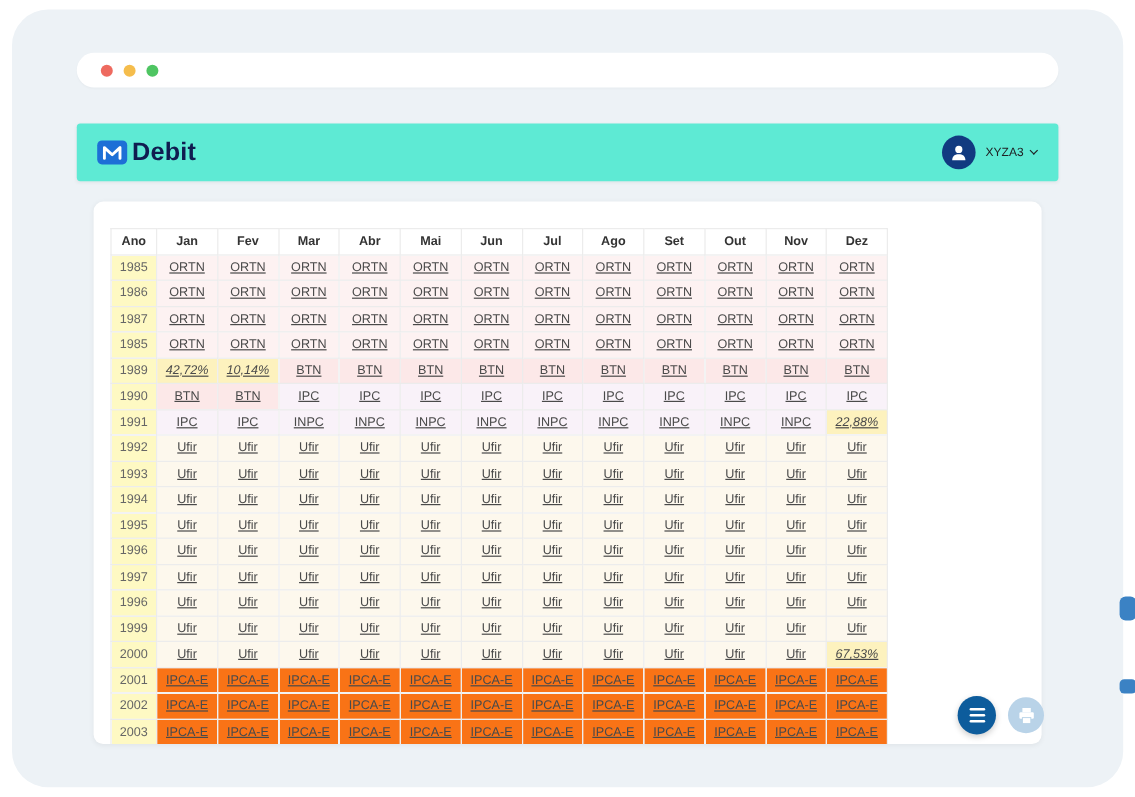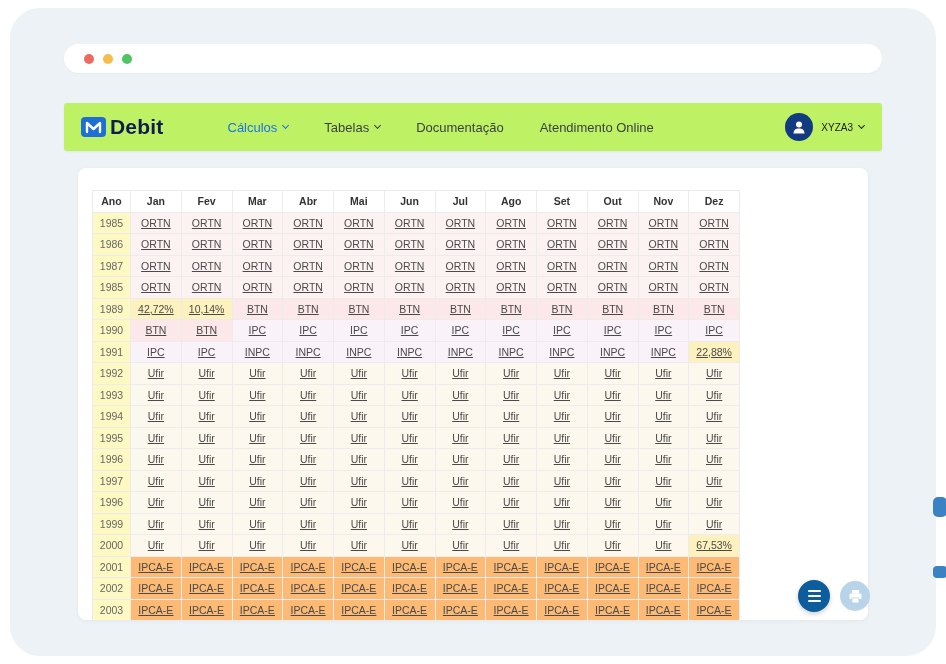--- a/index.html
+++ b/index.html
@@ -9,22 +9,22 @@
            background:#edf2f6; border-radius:30px; overflow:hidden; }
 
   
   .browser-bar { position:absolute; left:54px; top:36px; width:818px; height:29px;
                  background:#ffffff; border-radius:15px; display:flex; align-items:center;
                  padding-left:20px; box-shadow:0 1px 2px rgba(0,0,0,.03); }
   .dot { width:10px; height:10px; border-radius:50%; margin-right:9px; cursor:pointer; }
 
   
   .app-header { position:absolute; left:54px; top:95px; width:818px; height:48px;
-                background:#bef264; border-radius:3px; display:flex; align-items:center;
-                box-shadow:0 1px 3px rgba(0,0,0,.05);gap:20px; }
+                background:#5eead4; border-radius:3px; display:flex; align-items:center;
+                box-shadow:0 1px 3px rgba(0,0,0,.05); }
   .brand { display:flex; align-items:center; margin-left:16px; cursor:pointer; }
   .brand-text { font-size:21px; font-weight:bold; color:#101c50; letter-spacing:.2px; margin-left:3px; }
   nav.main-nav { display:flex; align-items:center; margin-left:44px; gap:36px; }
   .nav-item { font-size:13px; color:#3c4043; cursor:pointer; display:flex; align-items:center; text-decoration:none; }
   .nav-item.active { color:#1a73e8; }
   .chev { width:5px; height:5px; border-right:1.4px solid currentColor; border-bottom:1.4px solid currentColor;
           transform:rotate(45deg); display:inline-block; margin-left:6px; margin-bottom:3px; }
   .user-box { margin-left:auto; margin-right:18px; display:flex; align-items:center; gap:8px; cursor:pointer; }
   .avatar { width:28px; height:28px; border-radius:50%; background:#113a80; display:flex;
             align-items:center; justify-content:center; }
@@ -38,22 +38,22 @@
               font-size:10.5px; }
   .idx th, .idx td { border:1px solid #ececec; height:21.5px; text-align:center; padding:0;
                      overflow:hidden; white-space:nowrap; }
   .idx th { background:#ffffff; color:#333; font-weight:bold; }
   td.c-year { background:#fef9c3; color:#666; }
   .idx td a { color:#4a4a4a; text-decoration:underline; cursor:pointer; }
   .c-ortn  { background:#fdf2f2; }
   .c-btn   { background:#fce8e8; }
   .c-ipc   { background:#f9f2f9; }
   .c-ufir  { background:#fdf8ed; }
-  .c-ipcae { background:#fdba74; }
-  .c-pct   { background:#fdf2be; }
+  .c-ipcae { background:#f97316; }
+  .c-pct   { background:#fdf2be;font-style:italic; }
 
   
   .fab-menu { position:absolute; left:788px; top:572px; width:32px; height:32px; border-radius:50%;
               background:#0d5c9c; display:flex; flex-direction:column; align-items:center;
               justify-content:center; gap:3px; cursor:pointer; box-shadow:0 2px 5px rgba(0,0,0,.2); z-index:5; }
   .fab-menu .bar { width:13px; height:2px; background:#ffffff; border-radius:1px; }
   .fab-print { position:absolute; left:830px; top:573px; width:30px; height:30px; border-radius:50%;
                background:#b9d3e8; display:flex; align-items:center; justify-content:center;
                cursor:pointer; z-index:4; }
 
@@ -77,36 +77,20 @@
 
     <header class="app-header">
       <div class="brand">
         <svg width="27" height="24" viewBox="0 0 27 24">
           <rect x="1" y="2" width="25" height="20" rx="4" fill="#1d6fd6"></rect>
           <polyline points="7,17 7,8 13.5,14 20,8 20,17" fill="none" stroke="#ffffff" stroke-width="2.4" stroke-linecap="round" stroke-linejoin="round"></polyline>
         </svg>
         <span class="brand-text">Debit</span>
       </div>
 
-      <nav class="main-nav">
-          <a class="nav-item active">
-            <span>Cálculos</span>
-            <span class="chev"></span>
-          </a>
-          <a class="nav-item">
-            <span>Tabelas</span>
-            <span class="chev"></span>
-          </a>
-          <a class="nav-item">
-            <span>Documentação</span>
-          </a>
-          <a class="nav-item">
-            <span>Atendimento Online</span>
-          </a>
-        </nav>
 
       <div class="user-box">
         <span class="avatar">
           <svg width="16" height="16" viewBox="0 0 16 16">
             <circle cx="8" cy="5.5" r="3" fill="#ffffff"></circle>
             <path d="M2.5 14.5 C2.5 10.8 5 9.5 8 9.5 C11 9.5 13.5 10.8 13.5 14.5 Z" fill="#ffffff"></path>
           </svg>
         </span>
         <span class="user-label">
           <span>XYZA3</span>

